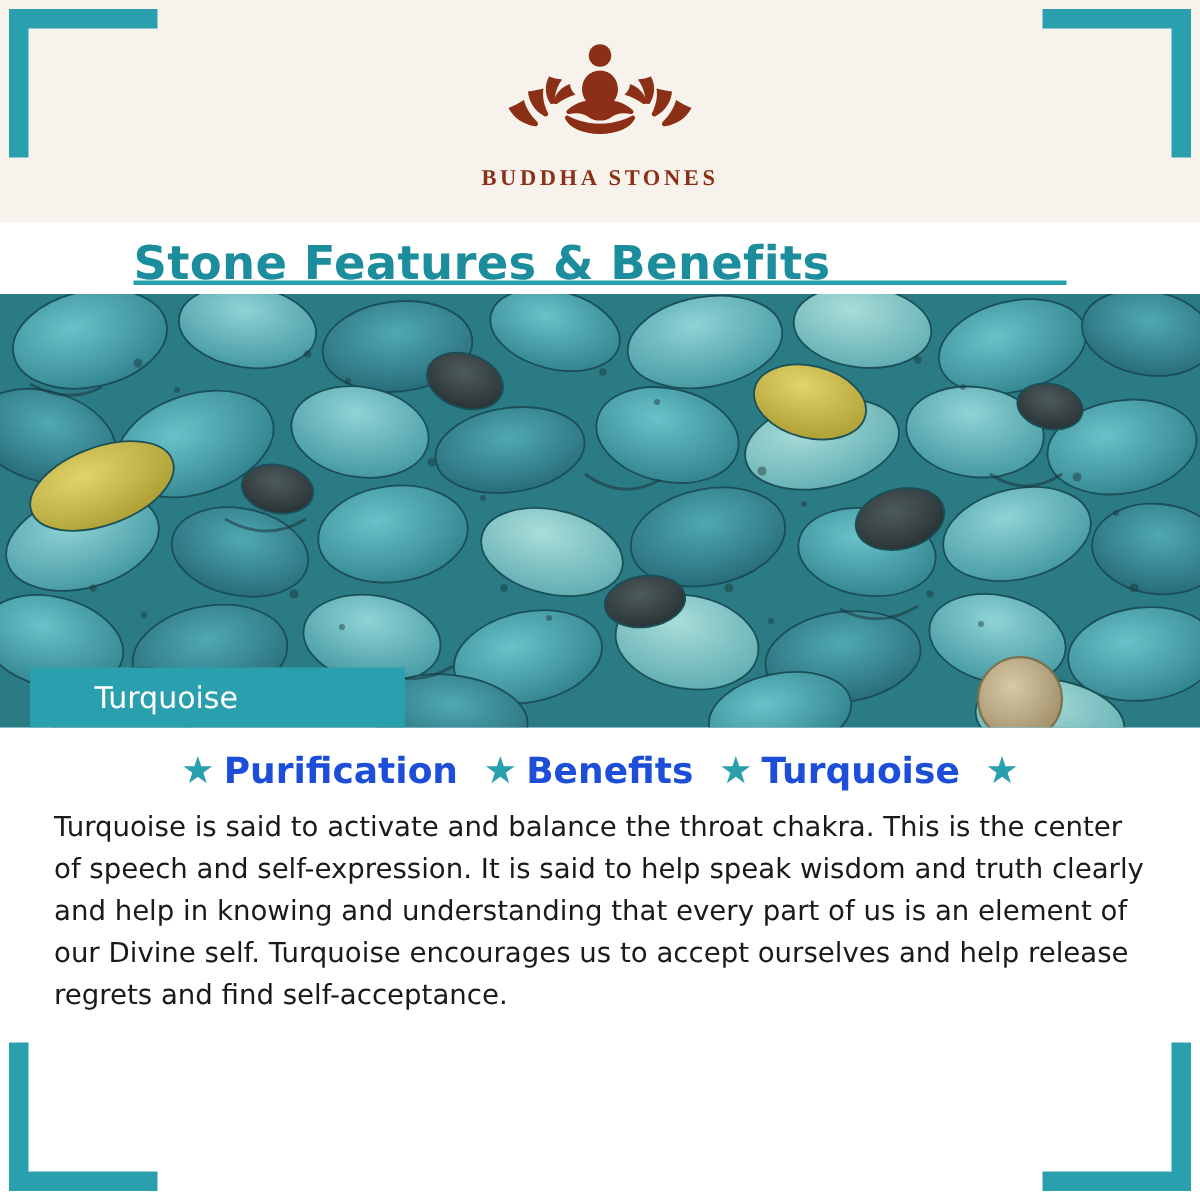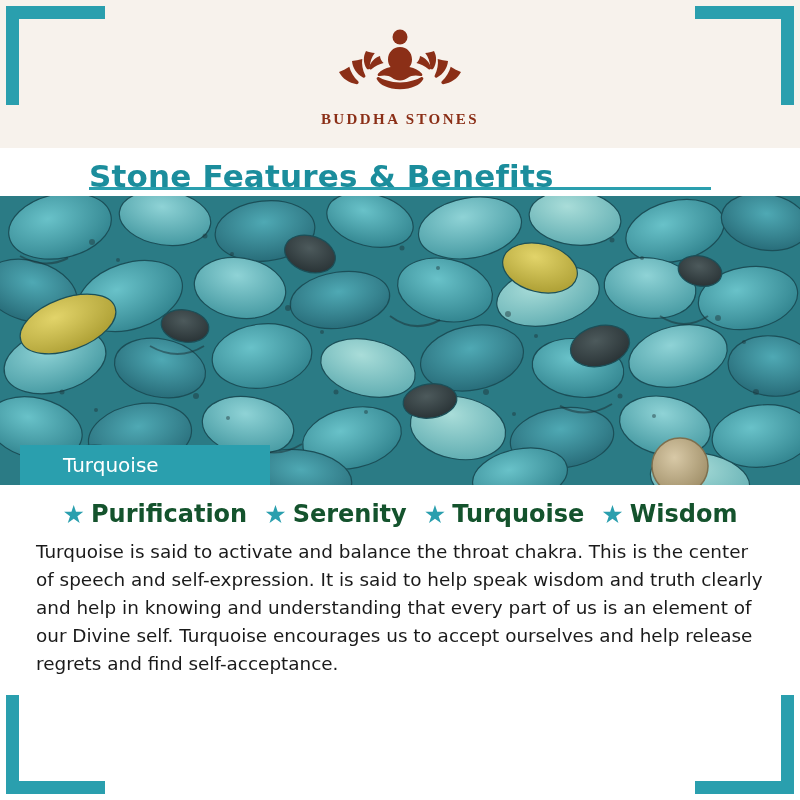--- a/index.html
+++ b/index.html
@@ -158,21 +158,21 @@
     display: flex;
     align-items: center;
     gap: 6px;
   }
   .star {
     color: #2a9fae;
     font-size: 25px;
     line-height: 1;
   }
   .benefit-label {
-    color: #14532d;
+    color: #1d4ed8;
     font-size: 24px;
     font-weight: bold;
     font-family: "DejaVu Sans", sans-serif;
   }
 
   
   .description {
     position: absolute;
     left: 36px;
     top: 538px;
@@ -370,29 +370,28 @@
       </div>
     </div>
 
     <div class="benefits">
       <div class="benefit">
         <span class="star">★</span>
         <span class="benefit-label">Purification</span>
       </div>
       <div class="benefit">
         <span class="star">★</span>
-        <span class="benefit-label">Serenity</span>
+        <span class="benefit-label">Benefits</span>
       </div>
       <div class="benefit">
         <span class="star">★</span>
         <span class="benefit-label">Turquoise</span>
       </div>
       <div class="benefit">
         <span class="star">★</span>
-        <span class="benefit-label">Wisdom</span>
       </div>
     </div>
 
     <div class="description">Turquoise is said to activate and balance the throat chakra. This is the center of speech and self-expression. It is said to help speak wisdom and truth clearly and help in knowing and understanding that every part of us is an element of our Divine self. Turquoise encourages us to accept ourselves and help release regrets and find self-acceptance.</div>
 
     <div class="footer-space"></div>
   </div>
 </div>
 
 </body></html>

